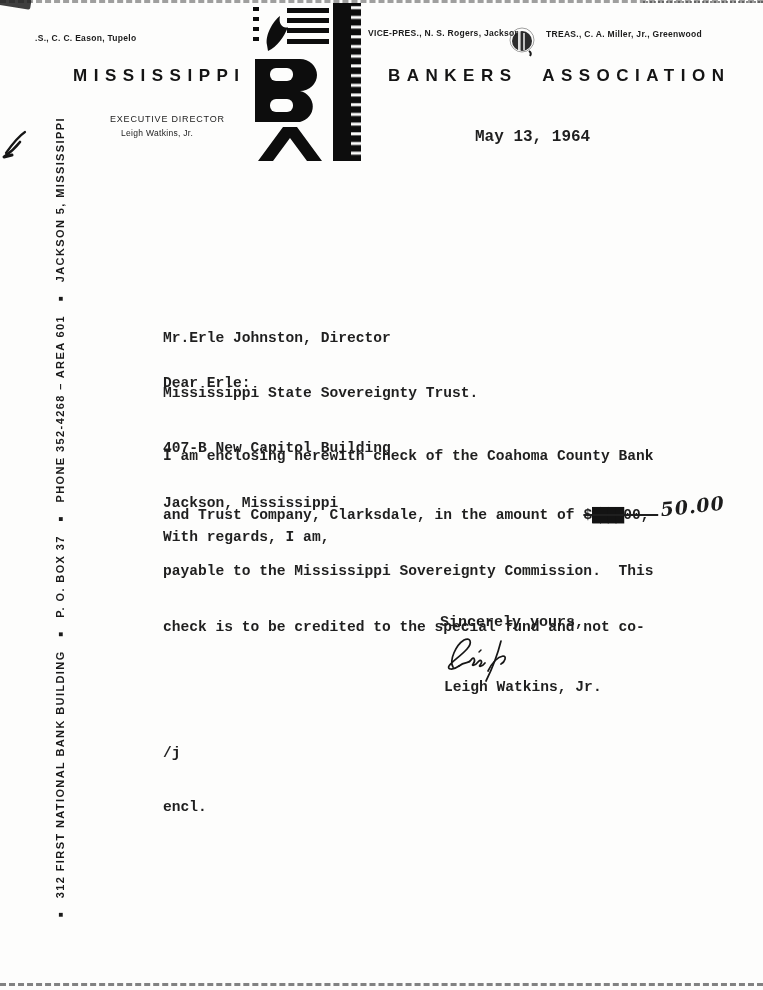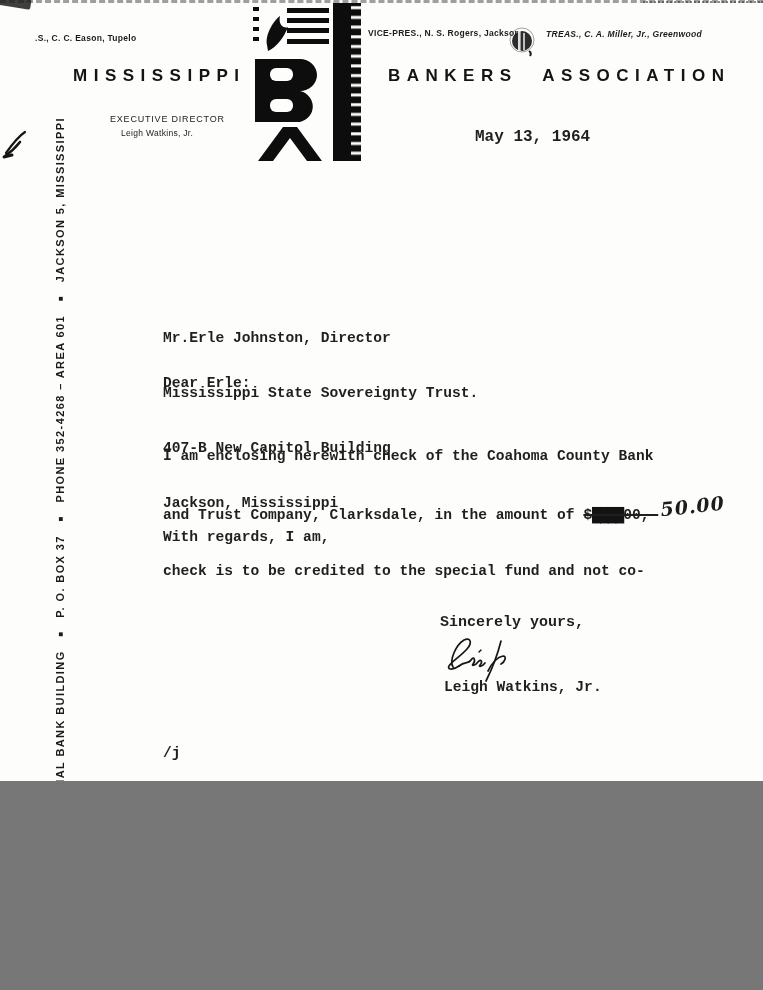--- a/index.html
+++ b/index.html
@@ -1,35 +1,35 @@
 <!DOCTYPE html>
 <html><head>
 <meta charset="utf-8">
 <style>
   html,body{margin:0;padding:0;background:#777;}
   .page{
-    position:relative;width:763px;height:781px;margin:0 auto;
+    position:relative;width:763px;height:990px;margin:0 auto;
     background:#fdfdfc;overflow:hidden;
     font-family:"Liberation Sans",sans-serif;color:#161616;
   }
   
   .scan-top{position:absolute;top:0;left:0;width:763px;height:0;
     border-top:3px dashed rgba(45,45,45,.45);}
   .scan-bottom{position:absolute;top:983px;left:0;width:763px;height:0;
     border-top:3px dashed rgba(30,30,30,.55);}
   .corner-blob{position:absolute;top:-3px;left:-5px;width:36px;height:10px;
     background:#1d1d1d;transform:rotate(9deg);border-radius:2px;opacity:.85;}
   .corner-dots{position:absolute;top:1px;right:0;width:120px;height:0;
     border-top:2px dotted rgba(60,60,60,.6);}
   
   .officer{position:absolute;font-size:8.5px;font-weight:700;color:#1c1c1c;
     letter-spacing:.3px;white-space:pre;}
   .officer-left{top:33px;left:35px;}
   .officer-vp{top:28px;left:368px;}
-  .officer-tr{top:29px;left:546px;font-style:italic;}
+  .officer-tr{top:29px;left:546px;}
   .org-name{position:absolute;font-size:17px;font-weight:600;color:#141414;
     letter-spacing:6.5px;white-space:pre;margin-left:20px;}
   .org-left{top:66px;left:53px;}
   .org-right{top:66px;left:368px;word-spacing:14px;}
   .exec-title{position:absolute;top:114px;left:110px;font-size:9px;
     font-weight:400;letter-spacing:.8px;color:#1c1c1c;}
   .exec-name{position:absolute;top:128px;left:121px;font-size:8.5px;
     color:#1c1c1c;letter-spacing:.3px;}
   .logo-box{position:absolute;top:3px;left:253px;width:108px;height:158px;}
   .stamp-box{position:absolute;top:25px;left:509px;width:26px;height:32px;}
@@ -150,20 +150,21 @@
     <div>Mississippi State Sovereignty Trust.</div>
     <div>407-B New Capitol Building</div>
     <div>Jackson, Mississippi</div>
   </div>
 
   <div class="mono salutation">Dear Erle:</div>
 
   <div class="mono body-block">
     <div>I am enclosing herewith check of the Coahoma County Bank</div>
     <div><span>and Trust Company, Clarksdale, in the amount of </span><span class="redaction"><span>$</span><span class="redact-blob">████</span><span>00,-</span></span><span class="handwritten">50.00</span></div>
+    <div>payable to the Mississippi Sovereignty Commission.  This</div>
     <div>check is to be credited to the special fund and not co-</div>
   </div>
 
   <div class="mono regards">With regards, I am,</div>
 
   <div class="mono closing">Sincerely yours,</div>
 
   <div class="sig-box">
     <svg width="70" height="54" viewBox="0 0 70 54">
       <path class="ink" stroke-width="1.7" d="M7,34 C3,27 10,12 18,7 C24,4 27,9 21,16 C15,23 6,28 3,33 C1,36 6,38 13,33"></path>

